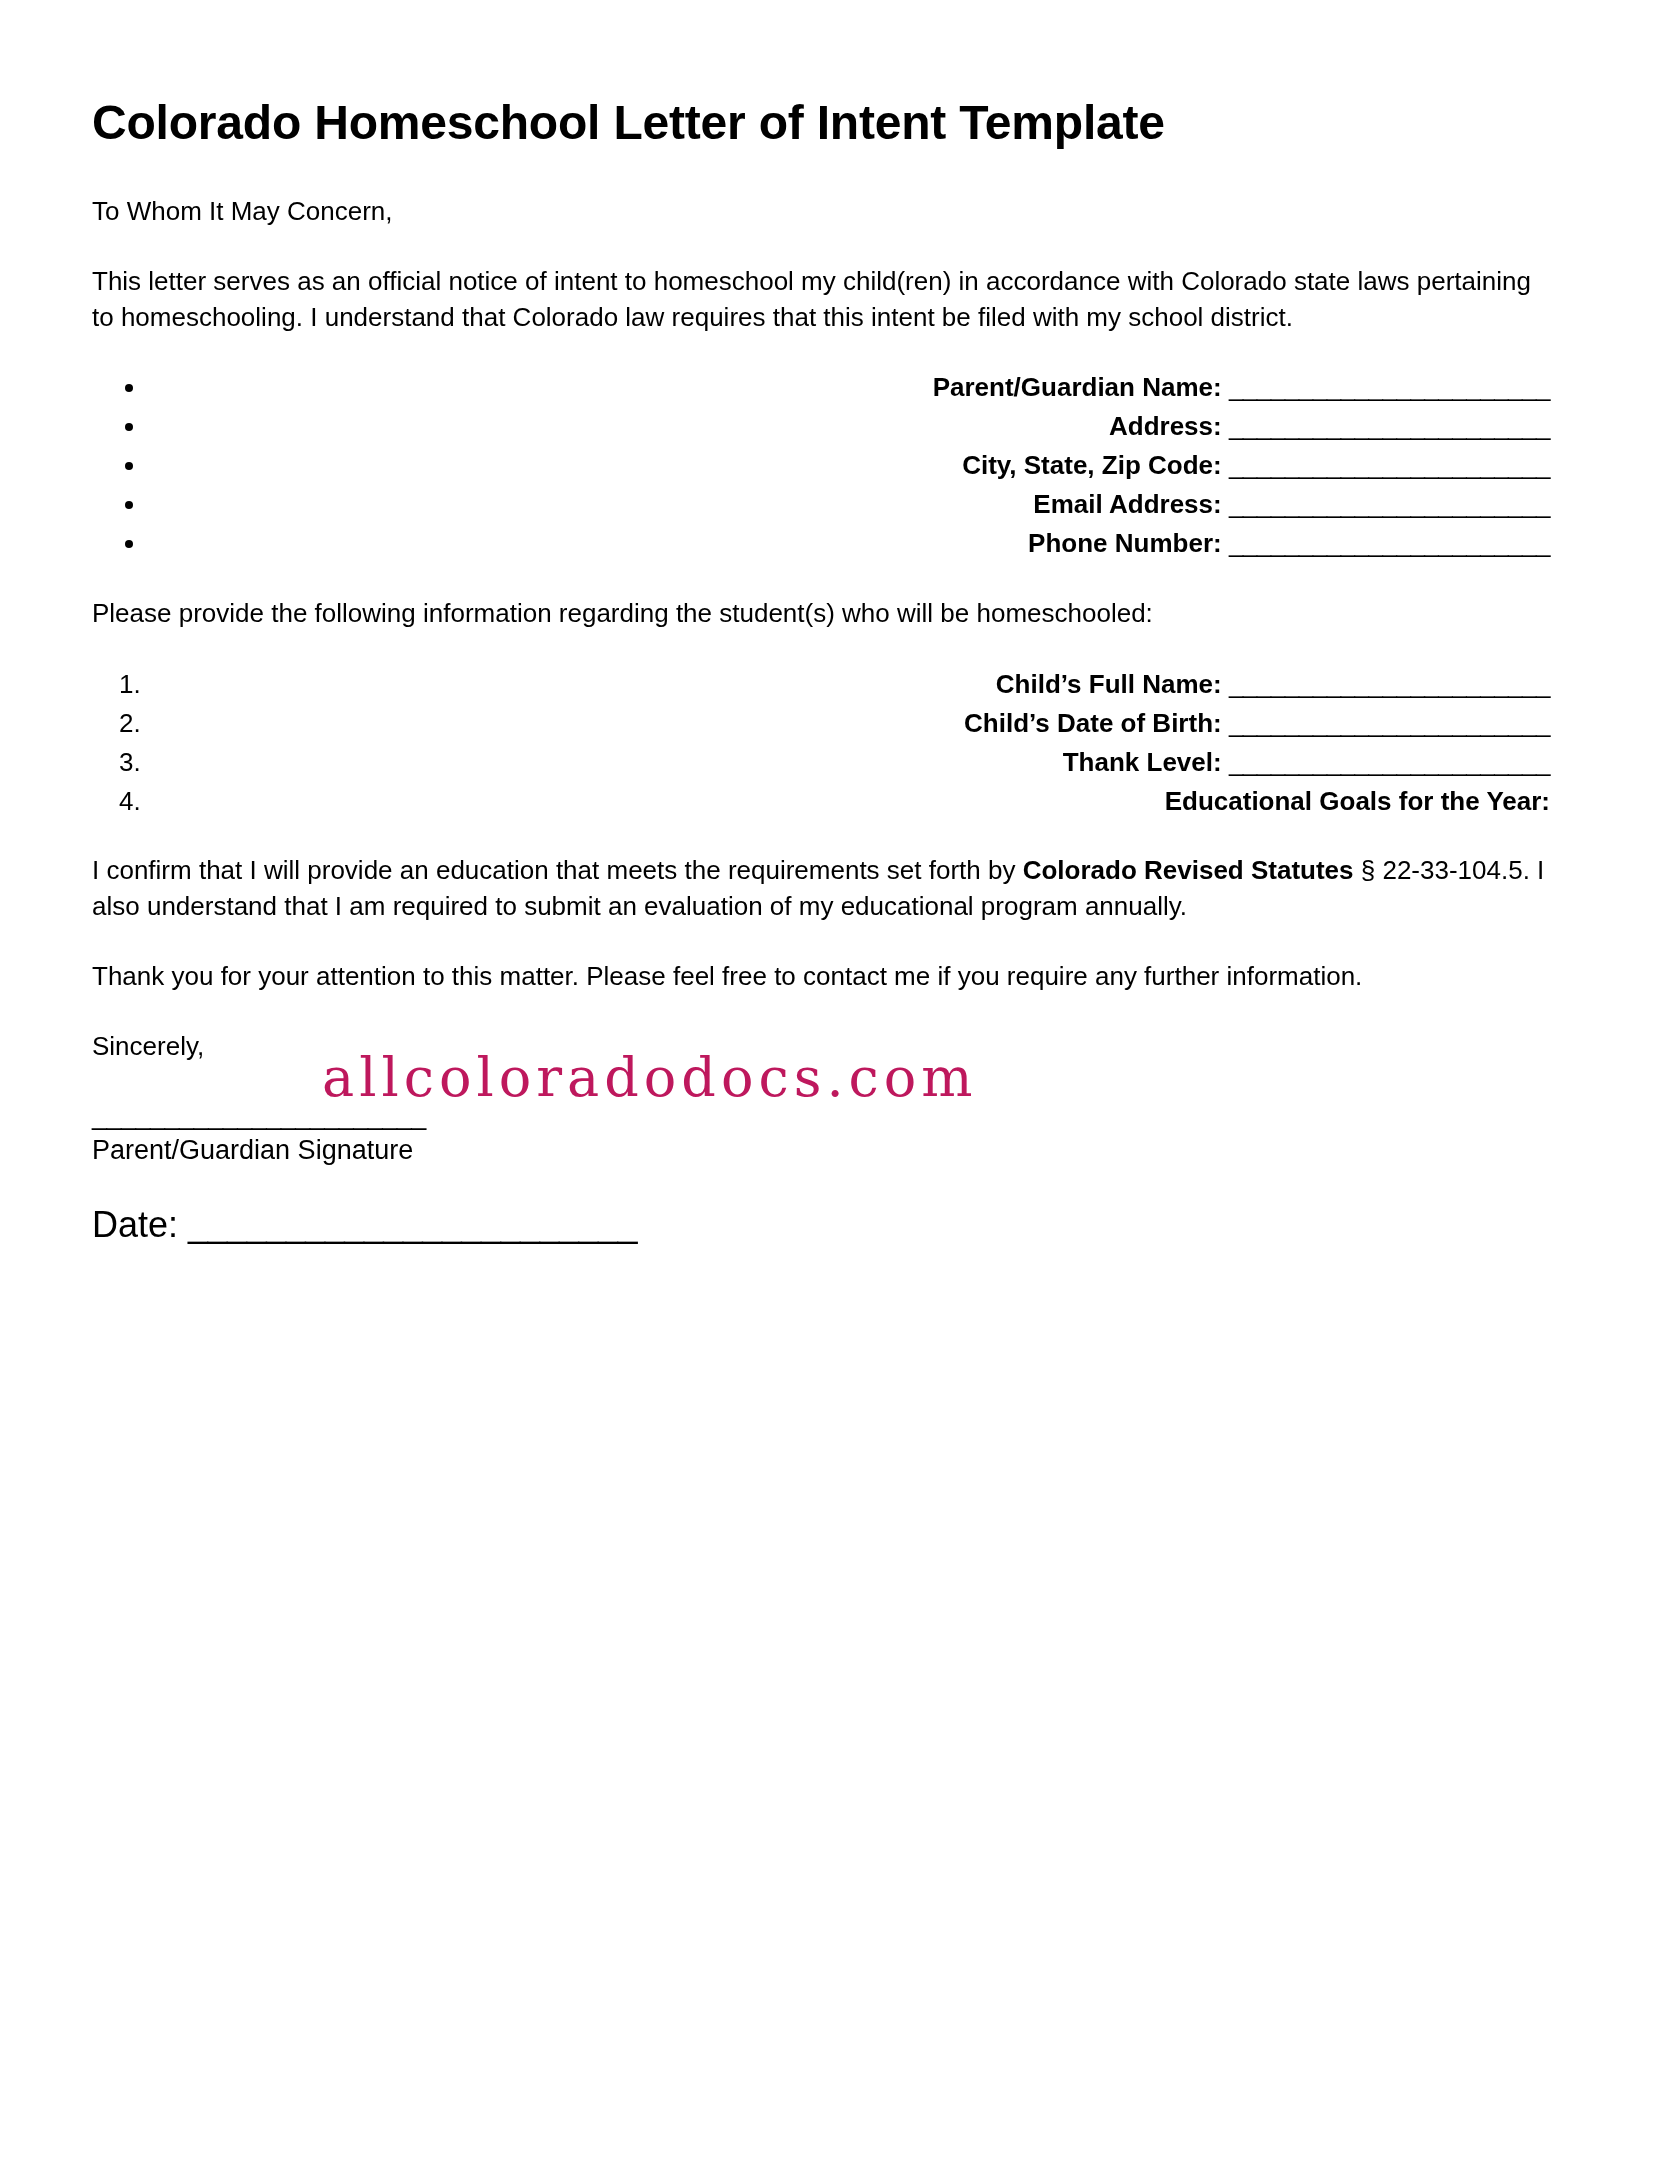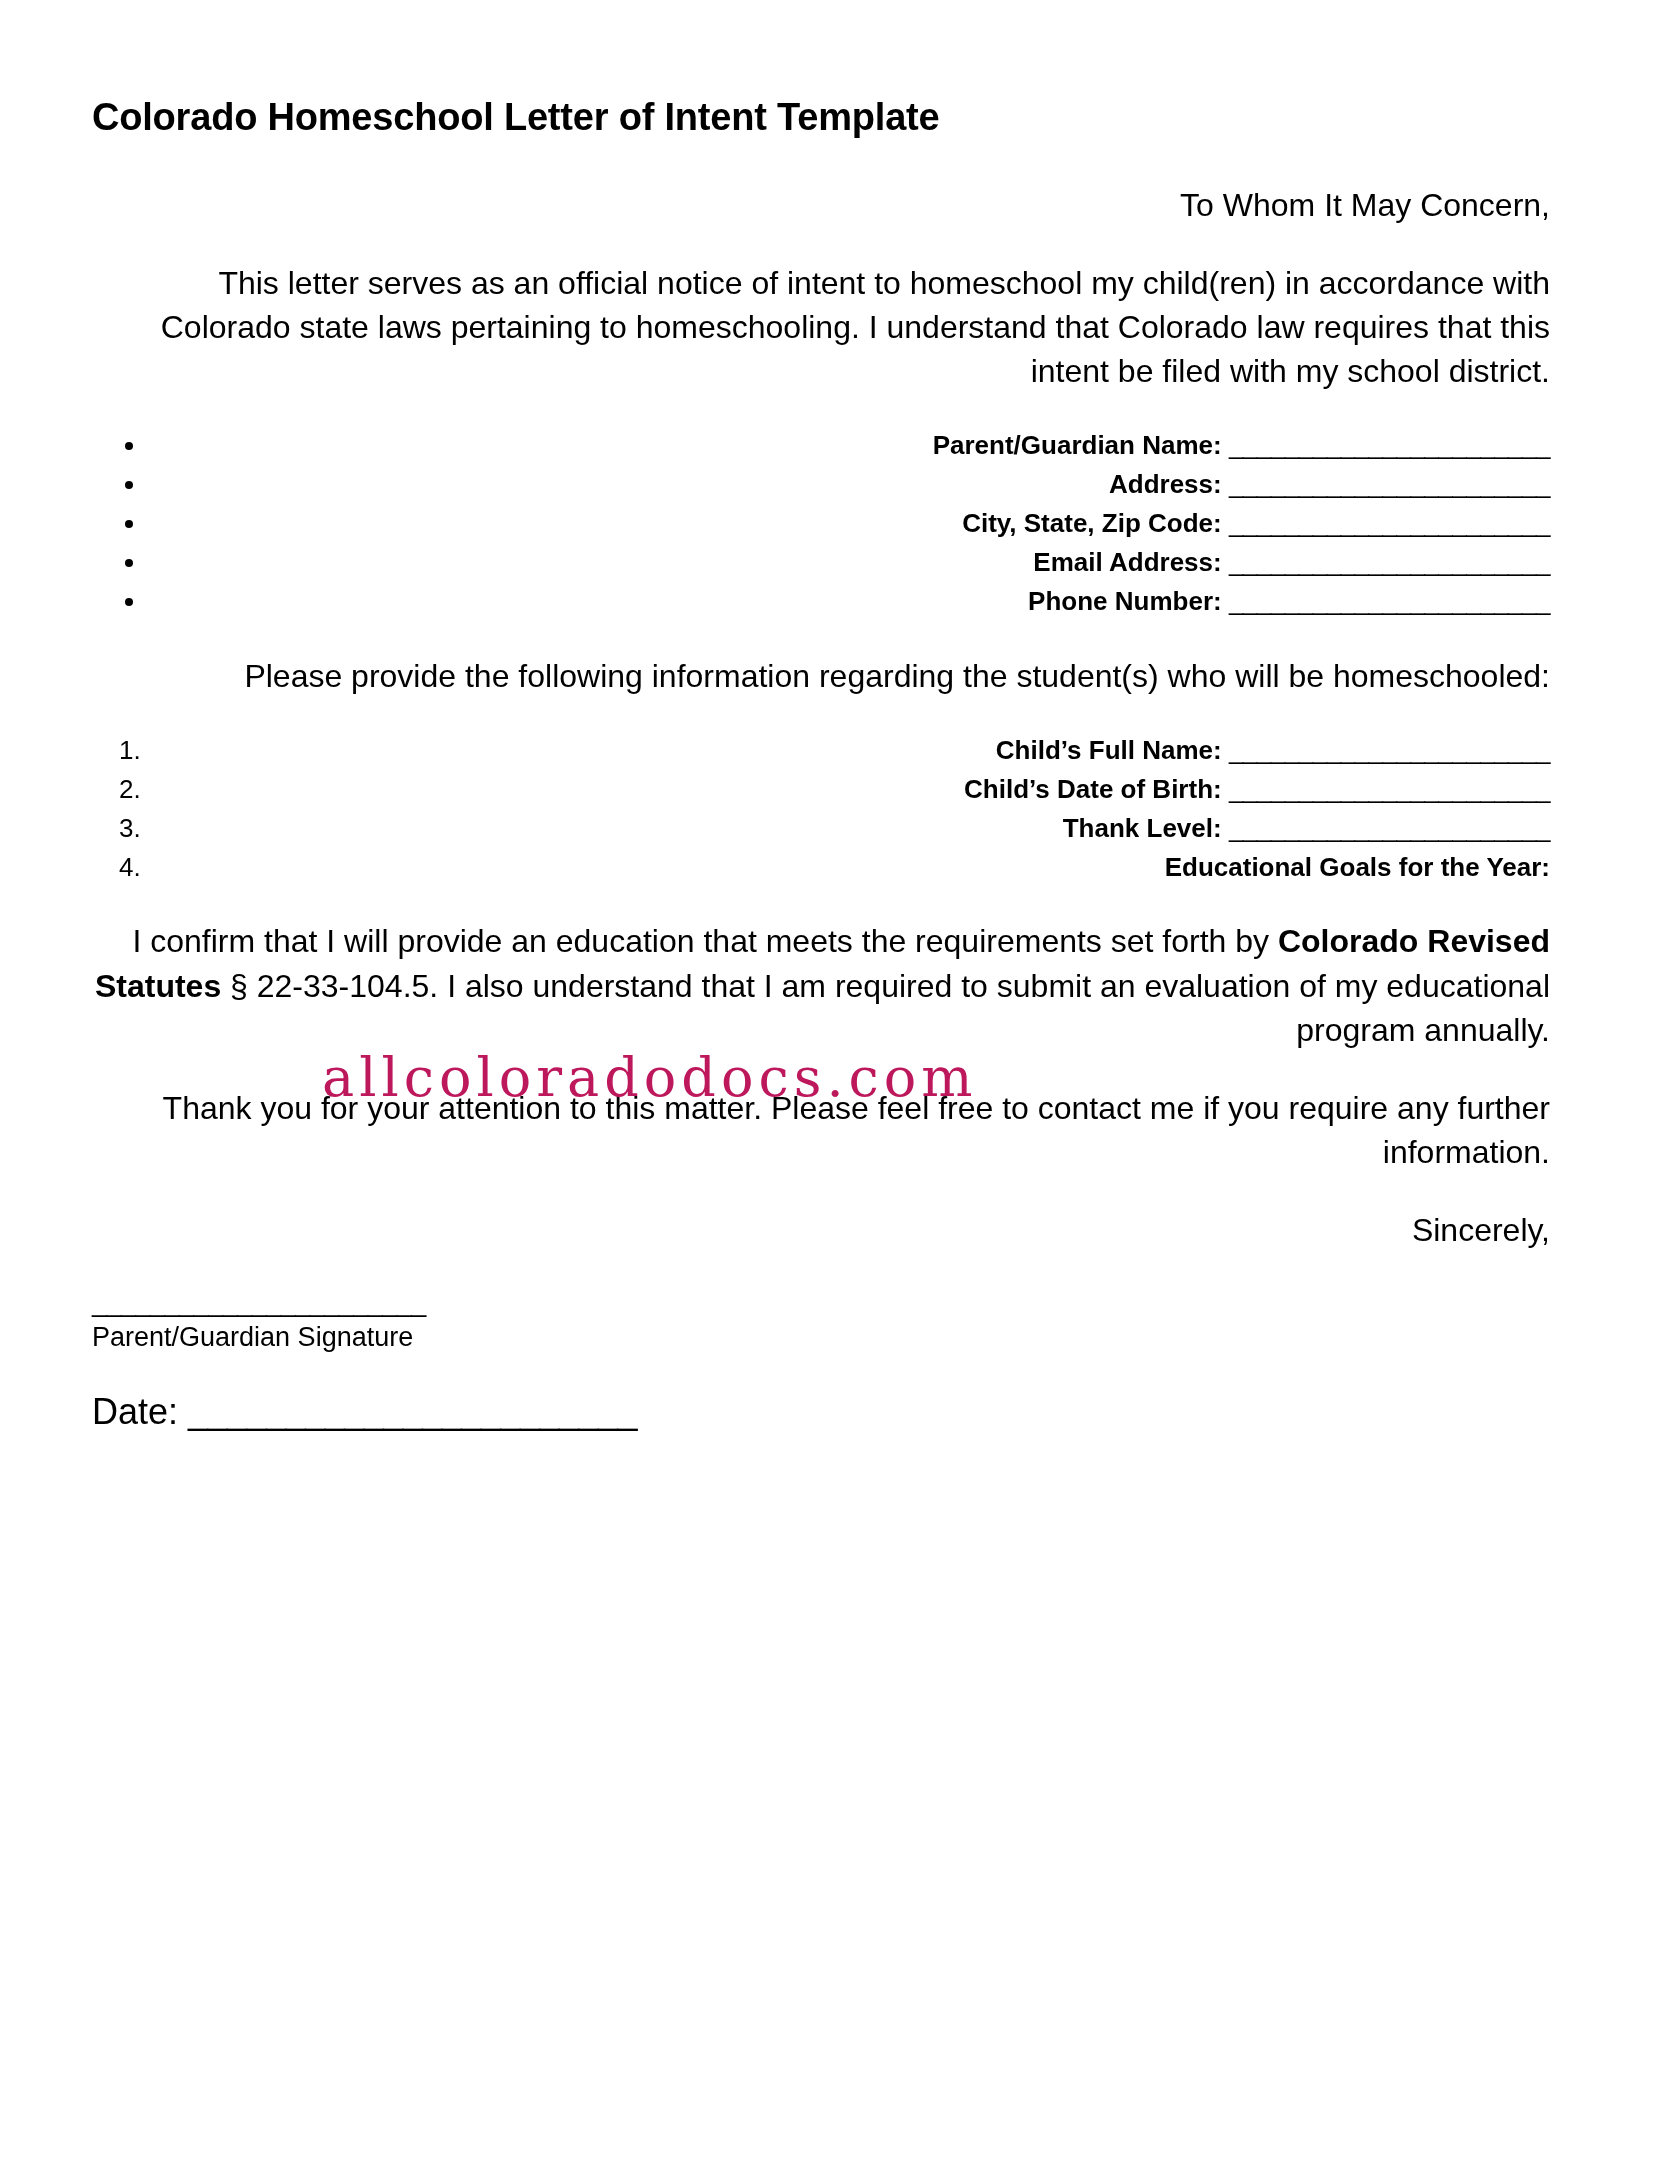--- a/index.html
+++ b/index.html
@@ -14,33 +14,32 @@
   .page {
     position: relative;
     width: 1680px;
     height: 2174px;
     background: #ffffff;
     box-sizing: border-box;
     padding: 96px 130px 0 92px;
     overflow: hidden;
   }
   .doc-title {
-    font-size: 38px;
+    font-size: 48px;
     font-weight: bold;
     line-height: 1.12;
     letter-spacing: -0.2px;
     margin: 0 0 44px 0;
     max-width: 1420px;
   }
   p.para {
-    font-size: 32px;
+    font-size: 26px;
     line-height: 1.38;
     margin: 0 0 34px 0;
     max-width: 1475px;
-    text-align: right;
   }
   .list {
     margin: 0 0 34px 0;
     padding-left: 56px;
   }
   ul.list {
     list-style-type: disc;
   }
   ol.list {
     list-style-type: decimal;

